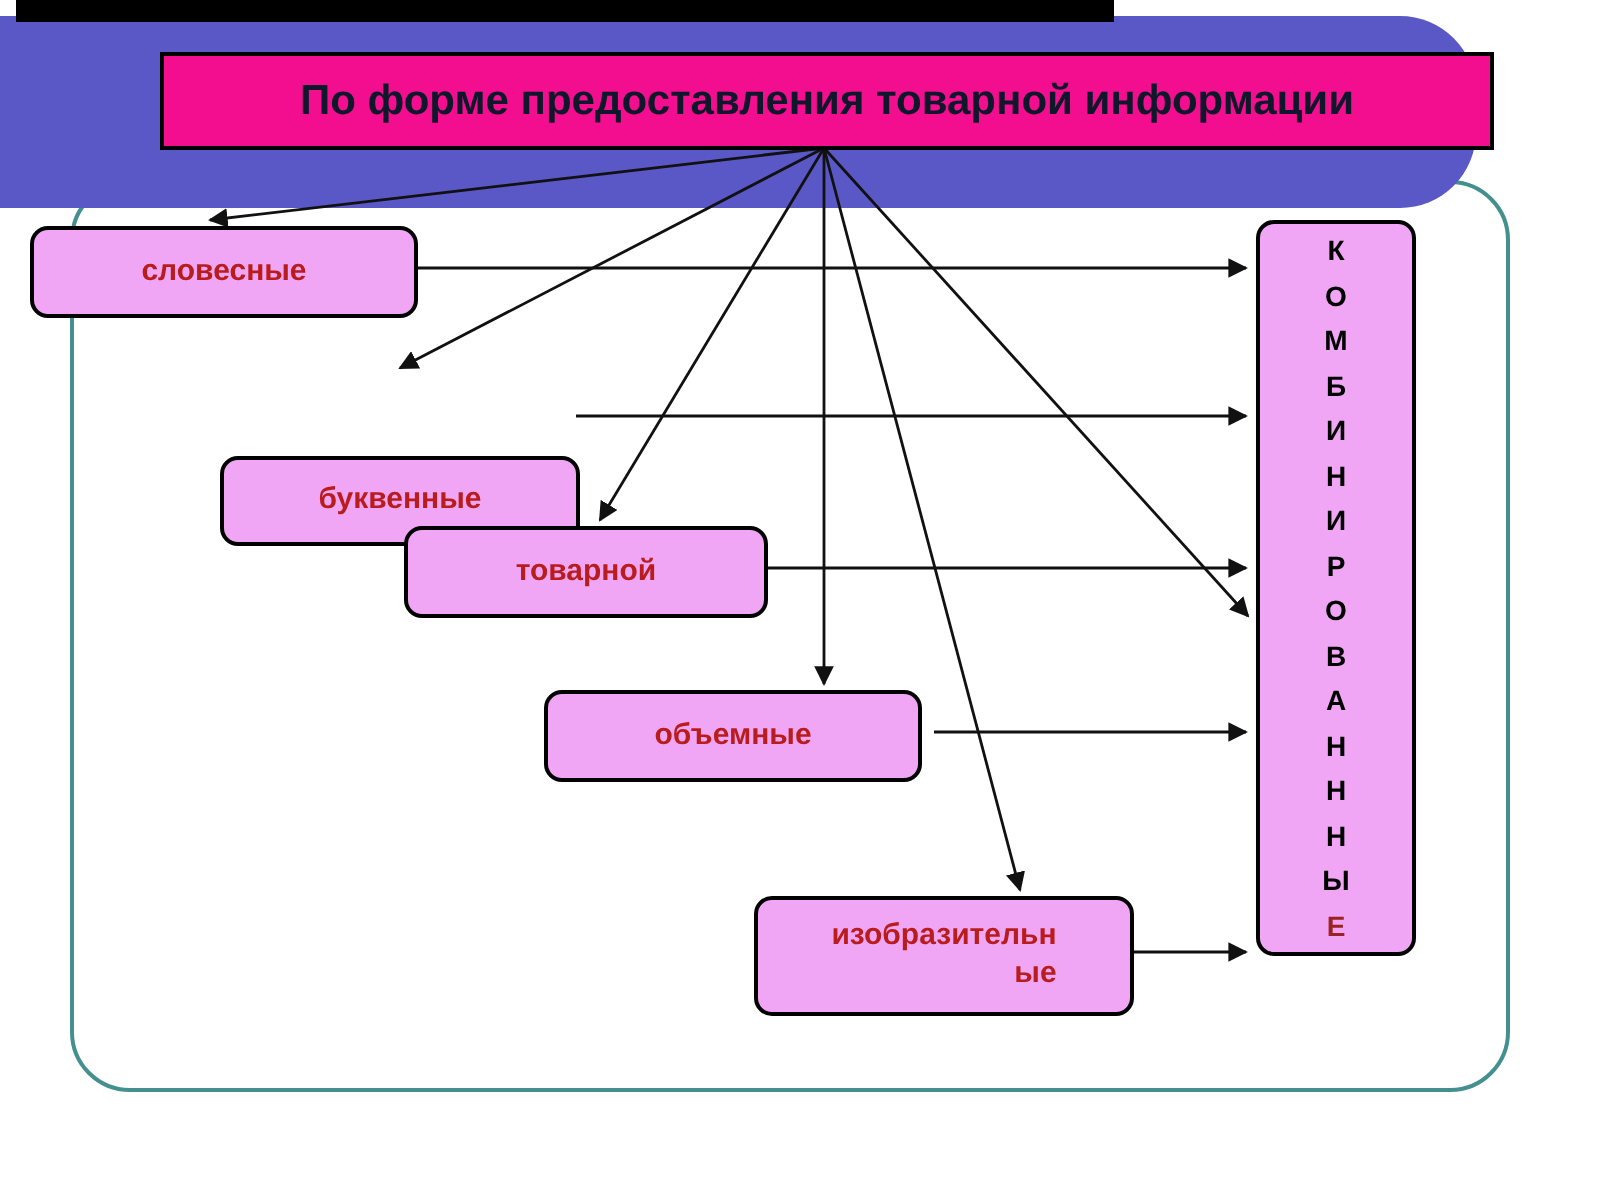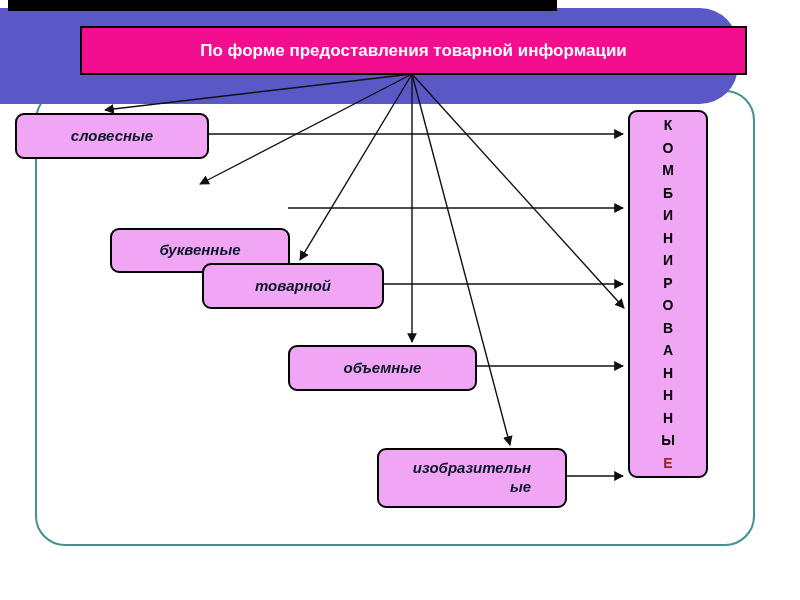--- a/index.html
+++ b/index.html
@@ -17,32 +17,32 @@
   }
   .frame{
     position:absolute;left:35px;top:90px;width:716px;height:452px;
     border:2px solid var(--frame-border,#43908f);border-radius:30px;z-index:1;
   }
   .connectors{position:absolute;left:0;top:0;z-index:3;pointer-events:none;}
   .title-box{
     position:absolute;left:80px;top:26px;width:663px;height:45px;
     background:var(--title-bg,#f30d8f);border:2px solid #000;z-index:4;
     display:flex;align-items:center;justify-content:center;
-    font-weight:bold;font-size:17px;color:#ffffff;
+    font-weight:bold;font-size:21px;color:#0f172a;
   }
   .box{
     position:absolute;background:var(--box-bg,#f0a6f5);border:2px solid #000;
     border-radius:9px;display:flex;align-items:center;justify-content:center;
-    font-weight:bold;font-size:15px;color:#0f172a;z-index:4;text-align:center;
-    white-space:pre-line;line-height:1.25;font-style:italic;
+    font-weight:bold;font-size:15px;color:#b91c1c;z-index:4;text-align:center;
+    white-space:pre-line;line-height:1.25;
   }
   .b1{left:15px;top:113px;width:190px;height:42px;}
   .b2{left:110px;top:187px;width:176px;height:41px;margin-top:41px;}
   .b3{left:202px;top:263px;width:178px;height:42px;}
-  .b4{left:288px;top:345px;width:185px;height:42px;}
+  .b4{left:272px;top:345px;width:185px;height:42px;}
   .b5{left:377px;top:448px;width:186px;height:56px;text-align:right;}
   .vbox{
     position:absolute;left:628px;top:110px;width:80px;height:368px;
     background:var(--box-bg,#f0a6f5);border:2px solid #000;border-radius:9px;
     z-index:4;display:flex;flex-direction:column;justify-content:space-between;
     align-items:center;padding:6px 0;box-sizing:border-box;
     font-weight:bold;font-size:14px;color:#000;
   }
   .vletter{line-height:1;}
 </style>

